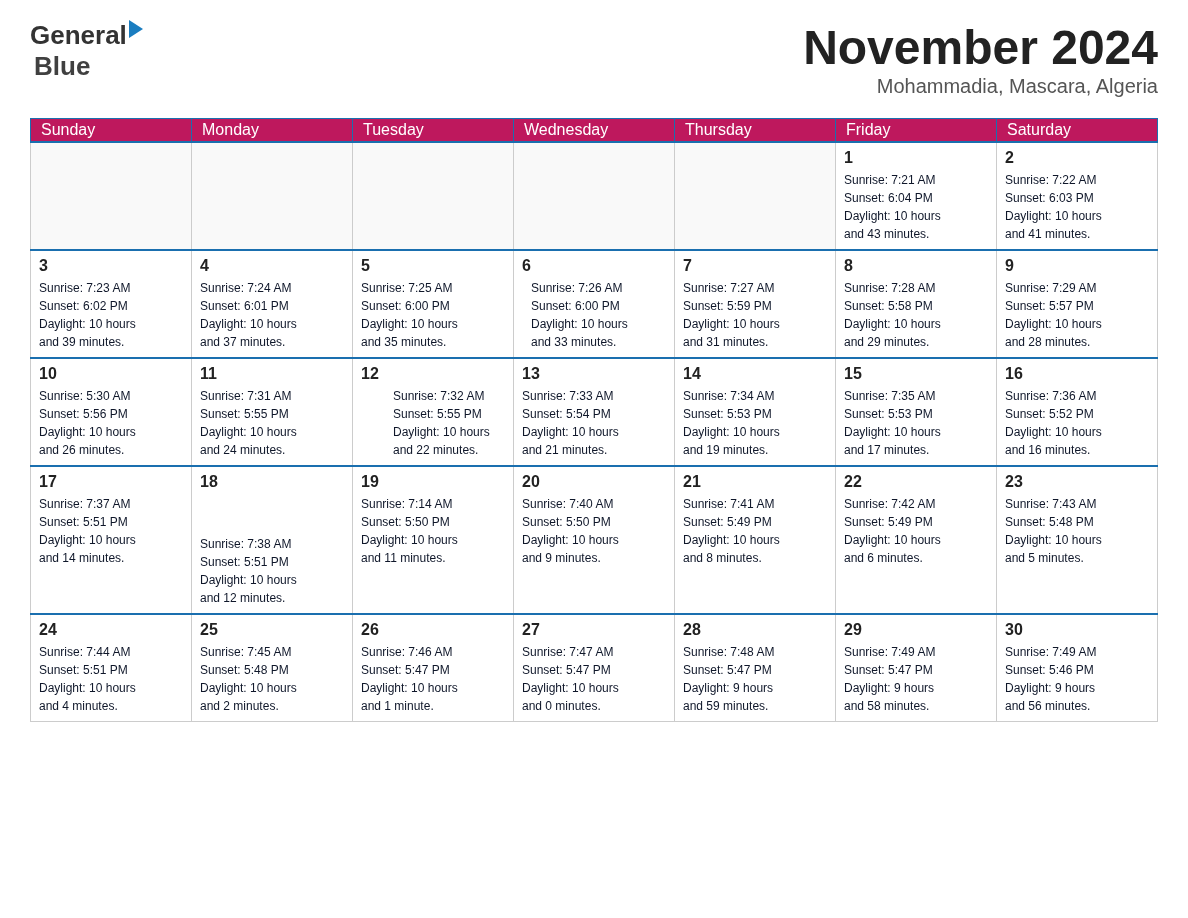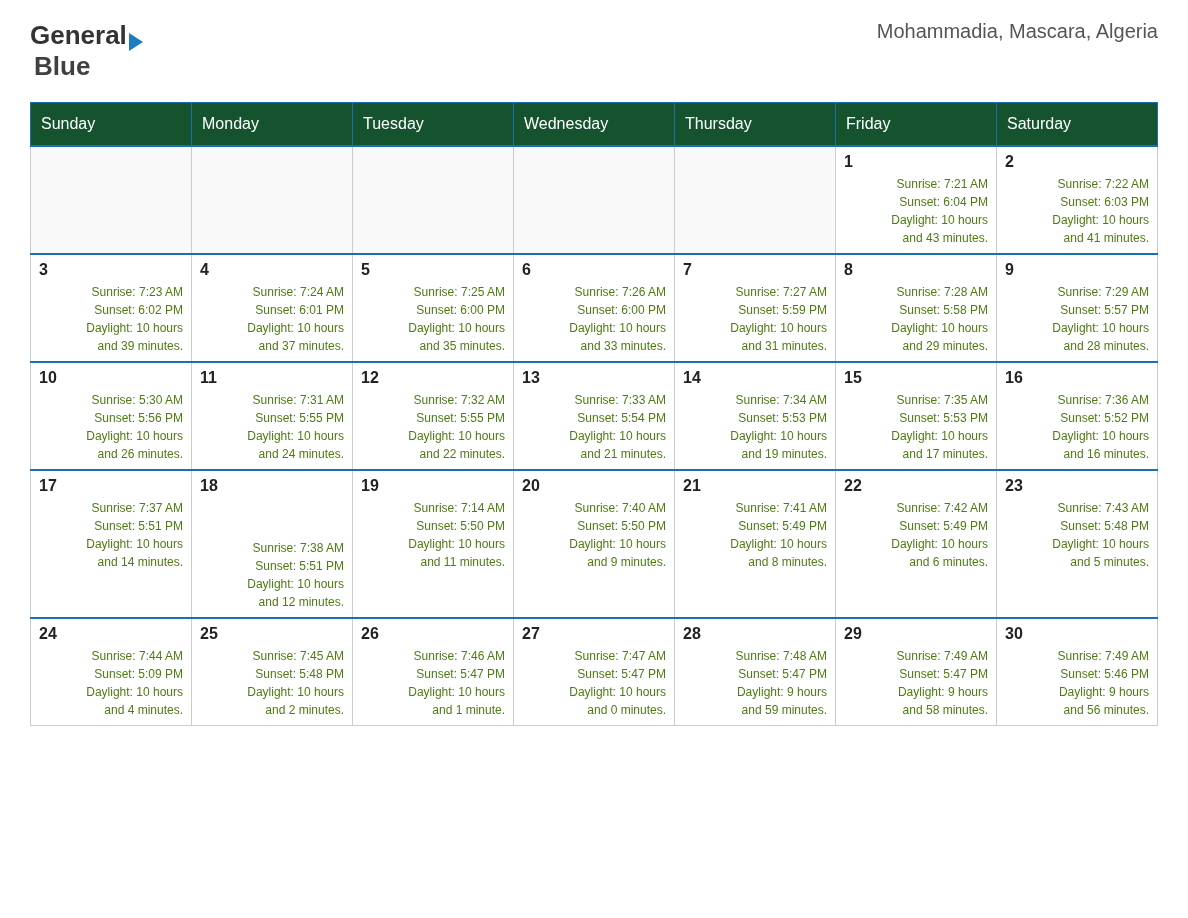--- a/index.html
+++ b/index.html
@@ -30,59 +30,58 @@
     }
     .location {
       font-size: 20px;
       color: #555;
     }
     .calendar {
       width: 100%;
       border-collapse: collapse;
     }
     .calendar th {
-      background: #14532d;
+      background: #be185d;
       color: #fff;
       text-align: left;
-      padding: 12px 10px;
+      padding: 2px 10px;
       font-size: 16px;
       font-weight: normal;
       border: 1px solid #1a6faf;
     }
     .calendar td {
       vertical-align: top;
       border: 1px solid #ccc;
       padding: 6px 8px;
       width: 14.28%;
       min-height: 90px;
     }
     .day-num {
       font-size: 16px;
       font-weight: bold;
       color: #222;
       margin-bottom: 4px;
     }
     .day-info {
       font-size: 12px;
-      color: #4d7c0f;
+      color: #0f172a;
       line-height: 1.5;
-      text-align: right;
     }
     .empty-cell {
       background: #f9f9f9;
     }
     .week-row td {
       border-top: 2px solid #1a6faf;
     }
     .logo-line1 {
       font-size: 26px;
       font-weight: bold;
       color: #333;
       display: flex;
-      align-items: flex-end;
+      align-items: flex-start;
     }
     .logo-line2 {
       font-size: 26px;
       font-weight: bold;
       color: #404040;
       padding-left: 4px;
     }
     .logo-chevron {
       display: inline-block;
       margin-left: 2px;
@@ -99,20 +98,21 @@
 
 <div class="header">
   <div class="logo">
     <div class="logo-line1">
       <span>General</span>
       <span class="logo-chevron"></span>
     </div>
     <div class="logo-line2">Blue</div>
   </div>
   <div class="title-section">
+    <div class="month-title">November 2024</div>
     <div class="location">Mohammadia, Mascara, Algeria</div>
   </div>
 </div>
 
 <table class="calendar">
   <thead>
     <tr>
     <th>Sunday</th>
         <th>Monday</th>
         <th>Tuesday</th>
@@ -277,38 +277,38 @@
         </td>
         <td>
           <div class="day-num">21</div>
           <div class="day-info" style="white-space: pre-line;">Sunrise: 7:41 AM
 Sunset: 5:49 PM
 Daylight: 10 hours
 and 8 minutes.</div>
         </td>
         <td>
           <div class="day-num">22</div>
-          <div class="day-info" style="white-space: pre-line; margin-left: 45px;">Sunrise: 7:42 AM
+          <div class="day-info" style="white-space: pre-line;">Sunrise: 7:42 AM
 Sunset: 5:49 PM
 Daylight: 10 hours
 and 6 minutes.</div>
         </td>
         <td>
           <div class="day-num">23</div>
           <div class="day-info" style="white-space: pre-line;">Sunrise: 7:43 AM
 Sunset: 5:48 PM
 Daylight: 10 hours
 and 5 minutes.</div>
         </td>
       </tr>
       <tr class="week-row">
         <td>
           <div class="day-num">24</div>
           <div class="day-info" style="white-space: pre-line;">Sunrise: 7:44 AM
-Sunset: 5:09 PM
+Sunset: 5:51 PM
 Daylight: 10 hours
 and 4 minutes.</div>
         </td>
         <td>
           <div class="day-num">25</div>
           <div class="day-info" style="white-space: pre-line;">Sunrise: 7:45 AM
 Sunset: 5:48 PM
 Daylight: 10 hours
 and 2 minutes.</div>
         </td>

